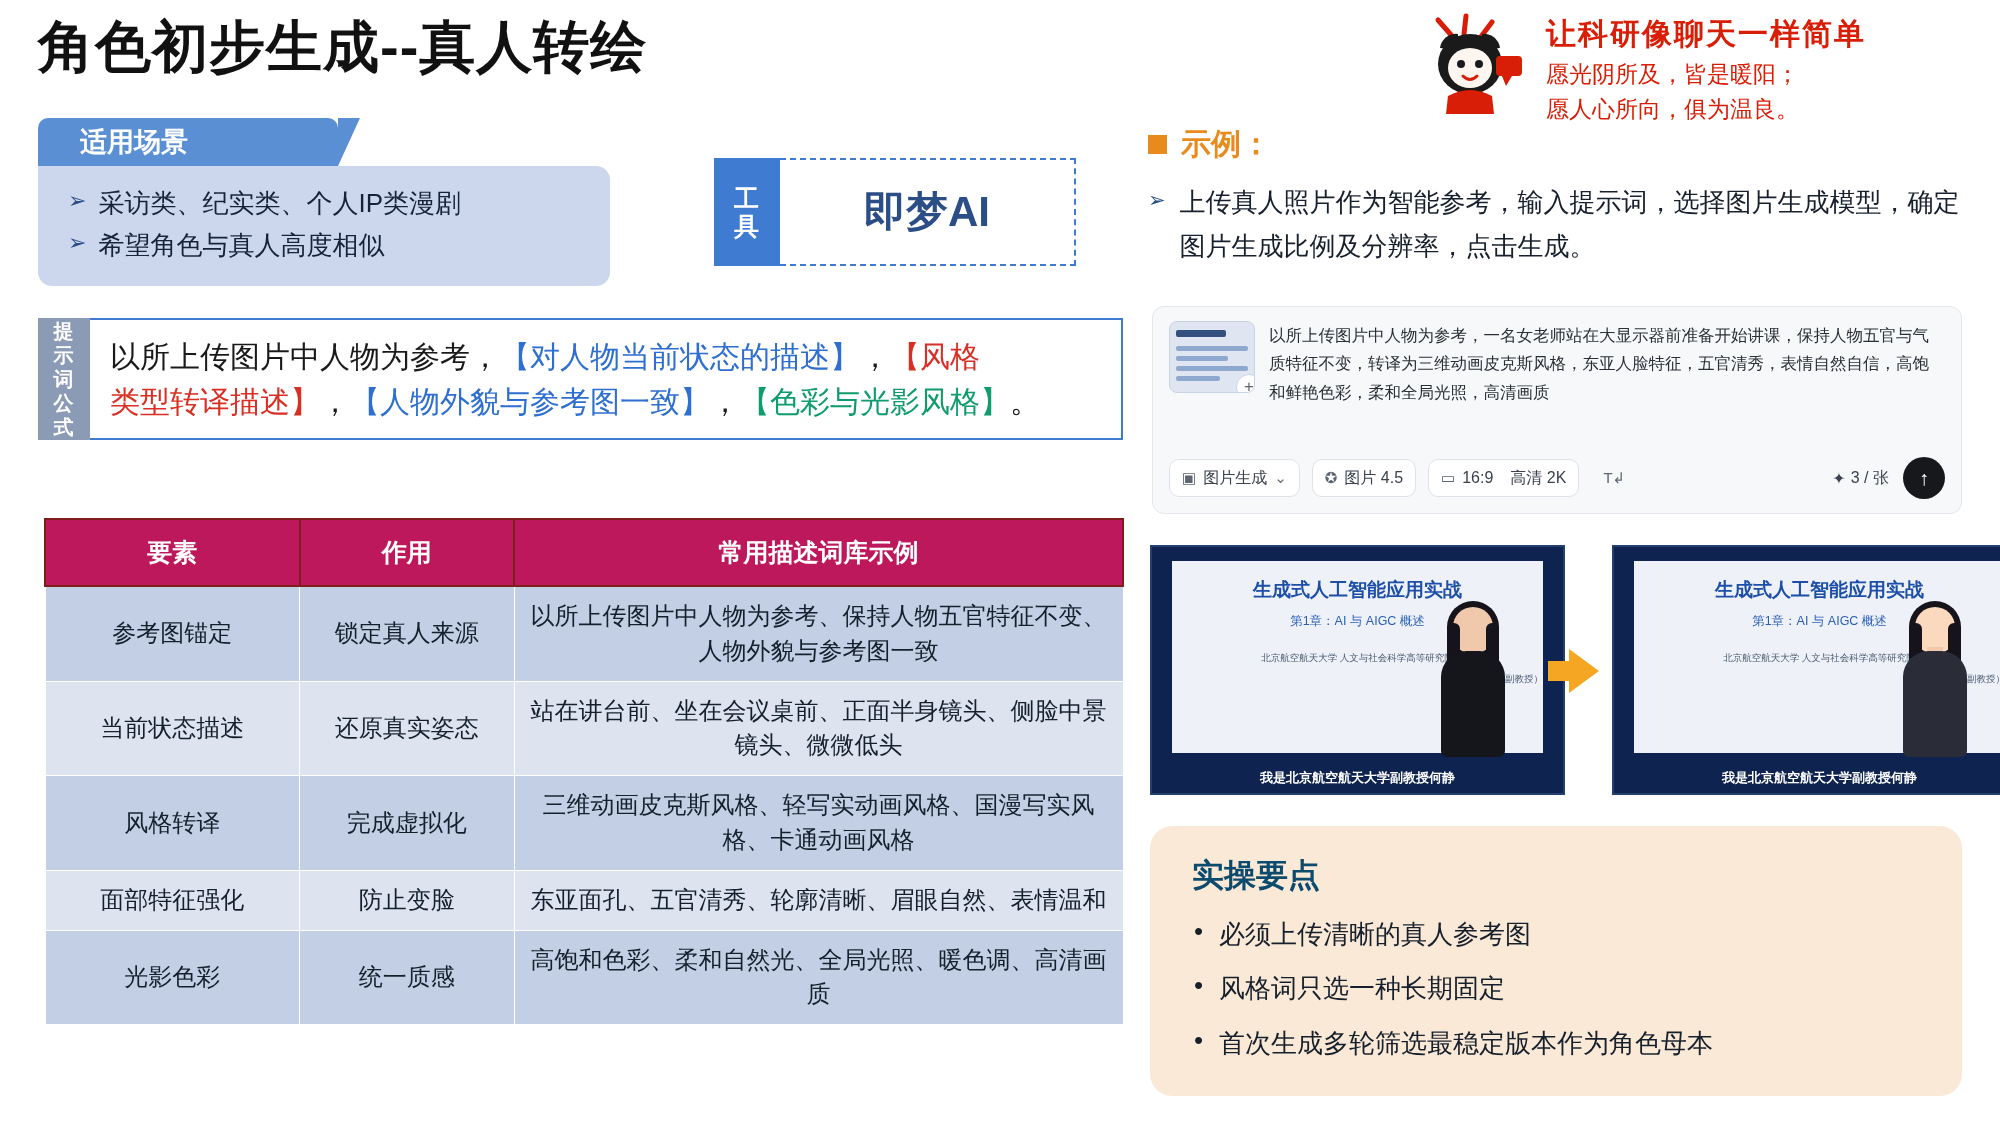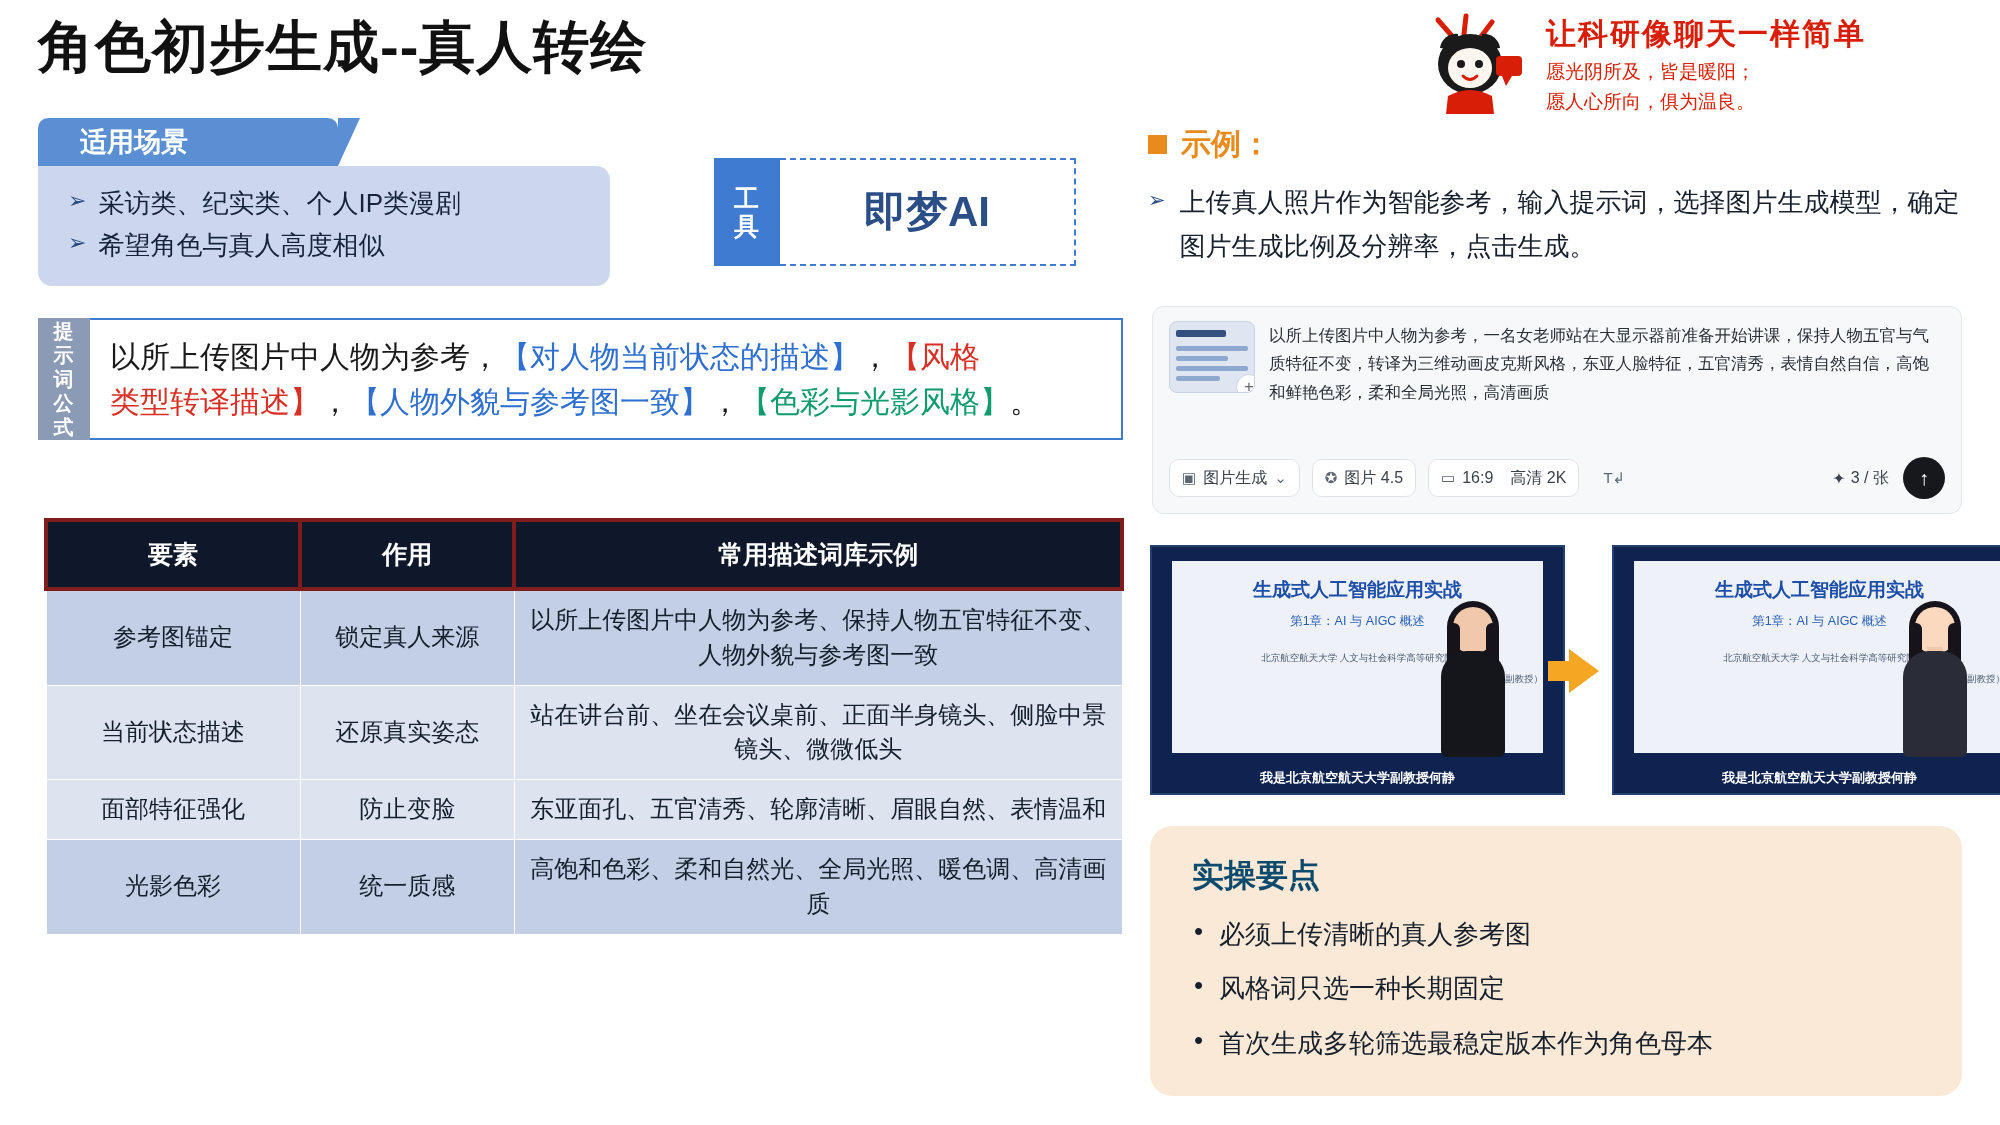--- a/index.html
+++ b/index.html
@@ -18,21 +18,21 @@
     position:absolute; left:38px; top:10px;
     font-size:56px; font-weight:bold; letter-spacing:1px;
     color:#111;
   }
 
   
   .brand { position:absolute; right:22px; top:8px; width:560px; height:112px; }
   .brand-mark { position:absolute; left:0; top:4px; width:120px; height:104px; }
   .brand-text { position:absolute; left:128px; top:6px; width:430px; }
   .brand-title { font-size:30px; font-weight:bold; color:#d81e06; letter-spacing:2px; }
-  .brand-sub { font-size:19px; color:#d81e06; line-height:1.35; margin-top:4px; font-family:"Liberation Serif","DejaVu Serif",serif; }
+  .brand-sub { font-size:23px; color:#d81e06; line-height:1.35; margin-top:4px; font-family:"Liberation Serif","DejaVu Serif",serif; }
 
   
   .left-col { position:absolute; left:38px; top:118px; width:1085px; }
 
   .scene-box { position:relative; width:472px; }
   .scene-tab {
     position:relative; width:300px; height:48px;
     background:#5b8fd4; color:#fff; font-size:27px; font-weight:bold;
     display:flex; align-items:center; padding-left:42px;
     border-radius:10px 10px 0 0;
@@ -74,22 +74,22 @@
     padding:10px 14px 10px 20px; font-size:30px; line-height:1.5;
     display:flex; flex-direction:column; justify-content:center;
   }
   .fm-blue { color:#2f6fd0; }
   .fm-red { color:#d93025; }
   .fm-green { color:#109c6e; }
 
   
   .tbl { position:absolute; left:44px; top:518px; width:1080px; border-collapse:collapse; }
   .tbl th {
-    background:#0f172a; color:#fff; font-size:25px; font-weight:bold;
-    padding:16px 6px; border:4px solid #7f1d1d;
+    background:#be185d; color:#fff; font-size:25px; font-weight:bold;
+    padding:16px 6px; border:2px solid #7f1d1d;
   }
   .tbl td {
     border:1px solid #ffffff;
     font-size:24px; text-align:center; color:#15202e;
     padding:12px 10px; line-height:1.45;
   }
   .tbl tr.odd td { background:#c3cfe4; }
   .tbl tr.even td { background:#dde4f0; }
   .col-a { width:255px; }
   .col-b { width:215px; }
@@ -266,20 +266,25 @@
     <tr class="odd">
       <td>参考图锚定</td>
       <td>锁定真人来源</td>
       <td>以所上传图片中人物为参考、保持人物五官特征不变、人物外貌与参考图一致</td>
     </tr>
     <tr class="even">
       <td>当前状态描述</td>
       <td>还原真实姿态</td>
       <td>站在讲台前、坐在会议桌前、正面半身镜头、侧脸中景镜头、微微低头</td>
     </tr>
+    <tr class="odd">
+      <td>风格转译</td>
+      <td>完成虚拟化</td>
+      <td>三维动画皮克斯风格、轻写实动画风格、国漫写实风格、卡通动画风格</td>
+    </tr>
     <tr class="even">
       <td>面部特征强化</td>
       <td>防止变脸</td>
       <td>东亚面孔、五官清秀、轮廓清晰、眉眼自然、表情温和</td>
     </tr>
     <tr class="odd">
       <td>光影色彩</td>
       <td>统一质感</td>
       <td>高饱和色彩、柔和自然光、全局光照、暖色调、高清画质</td>
     </tr>

